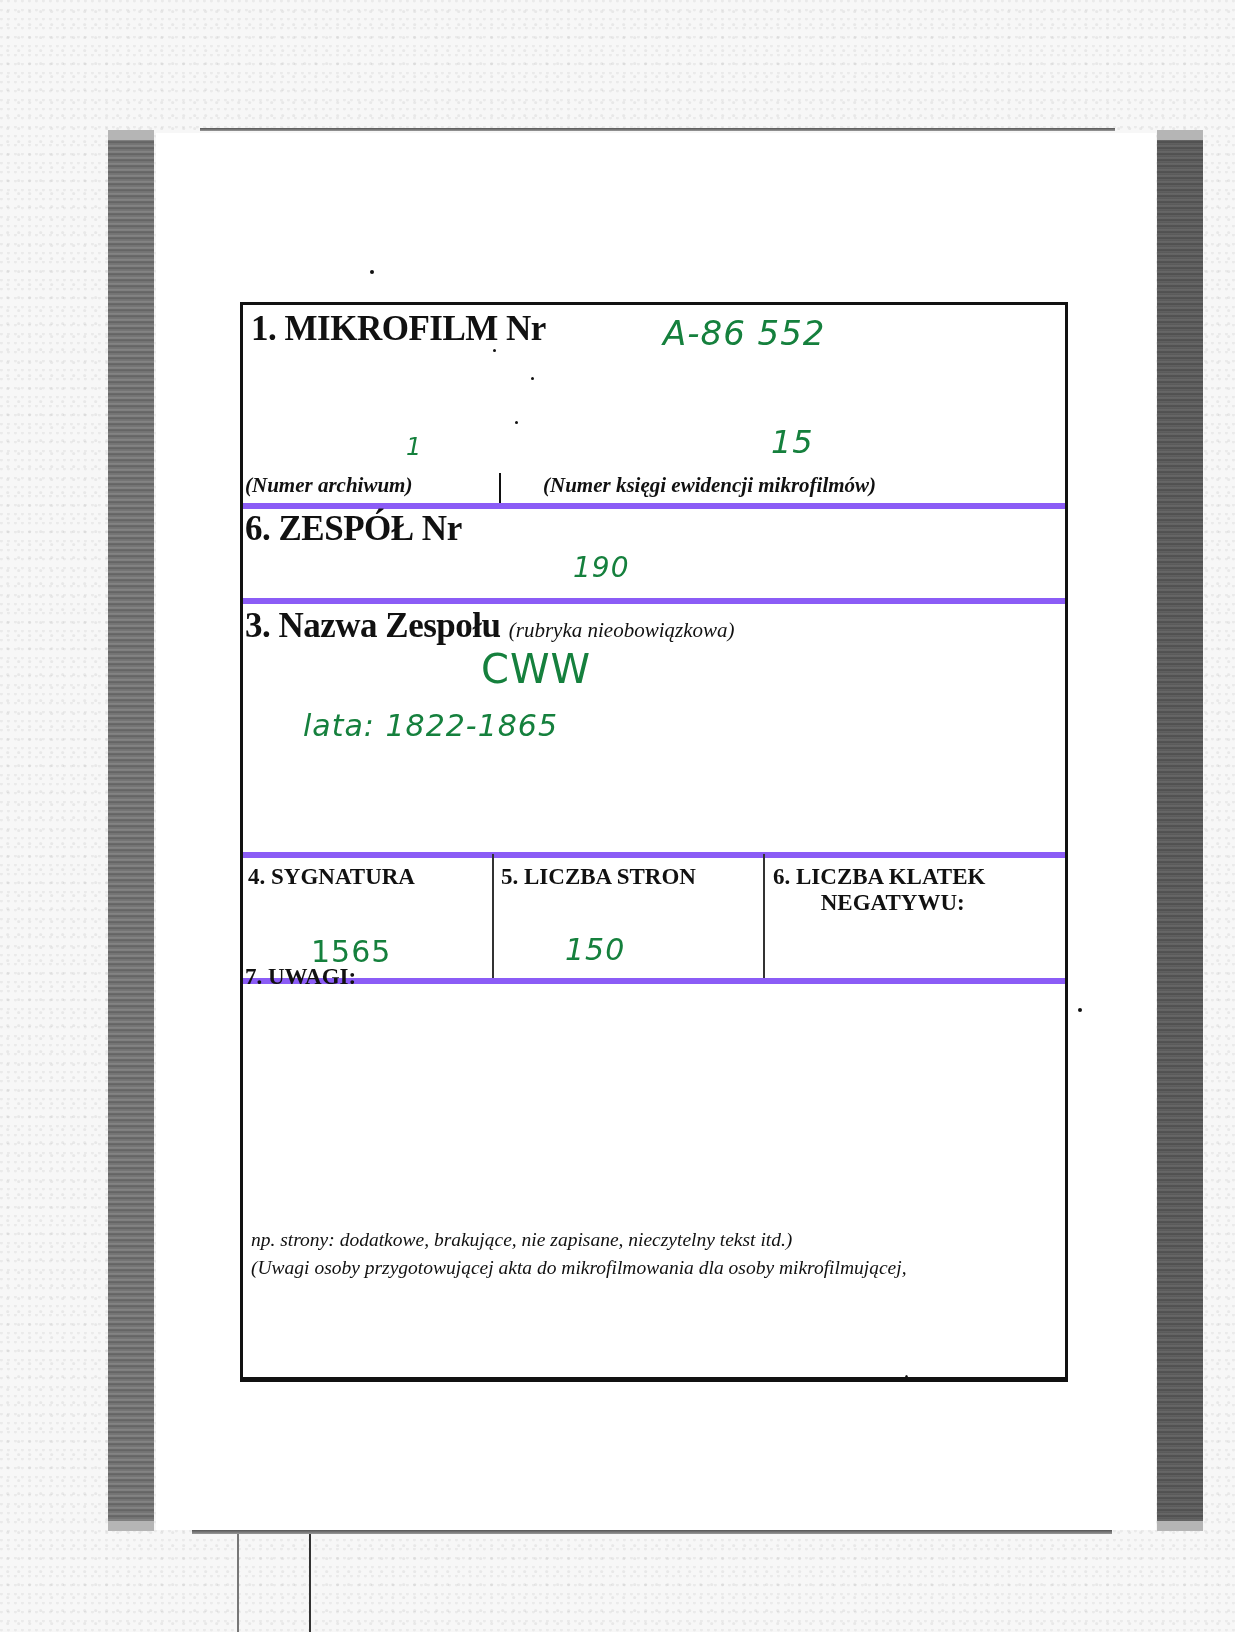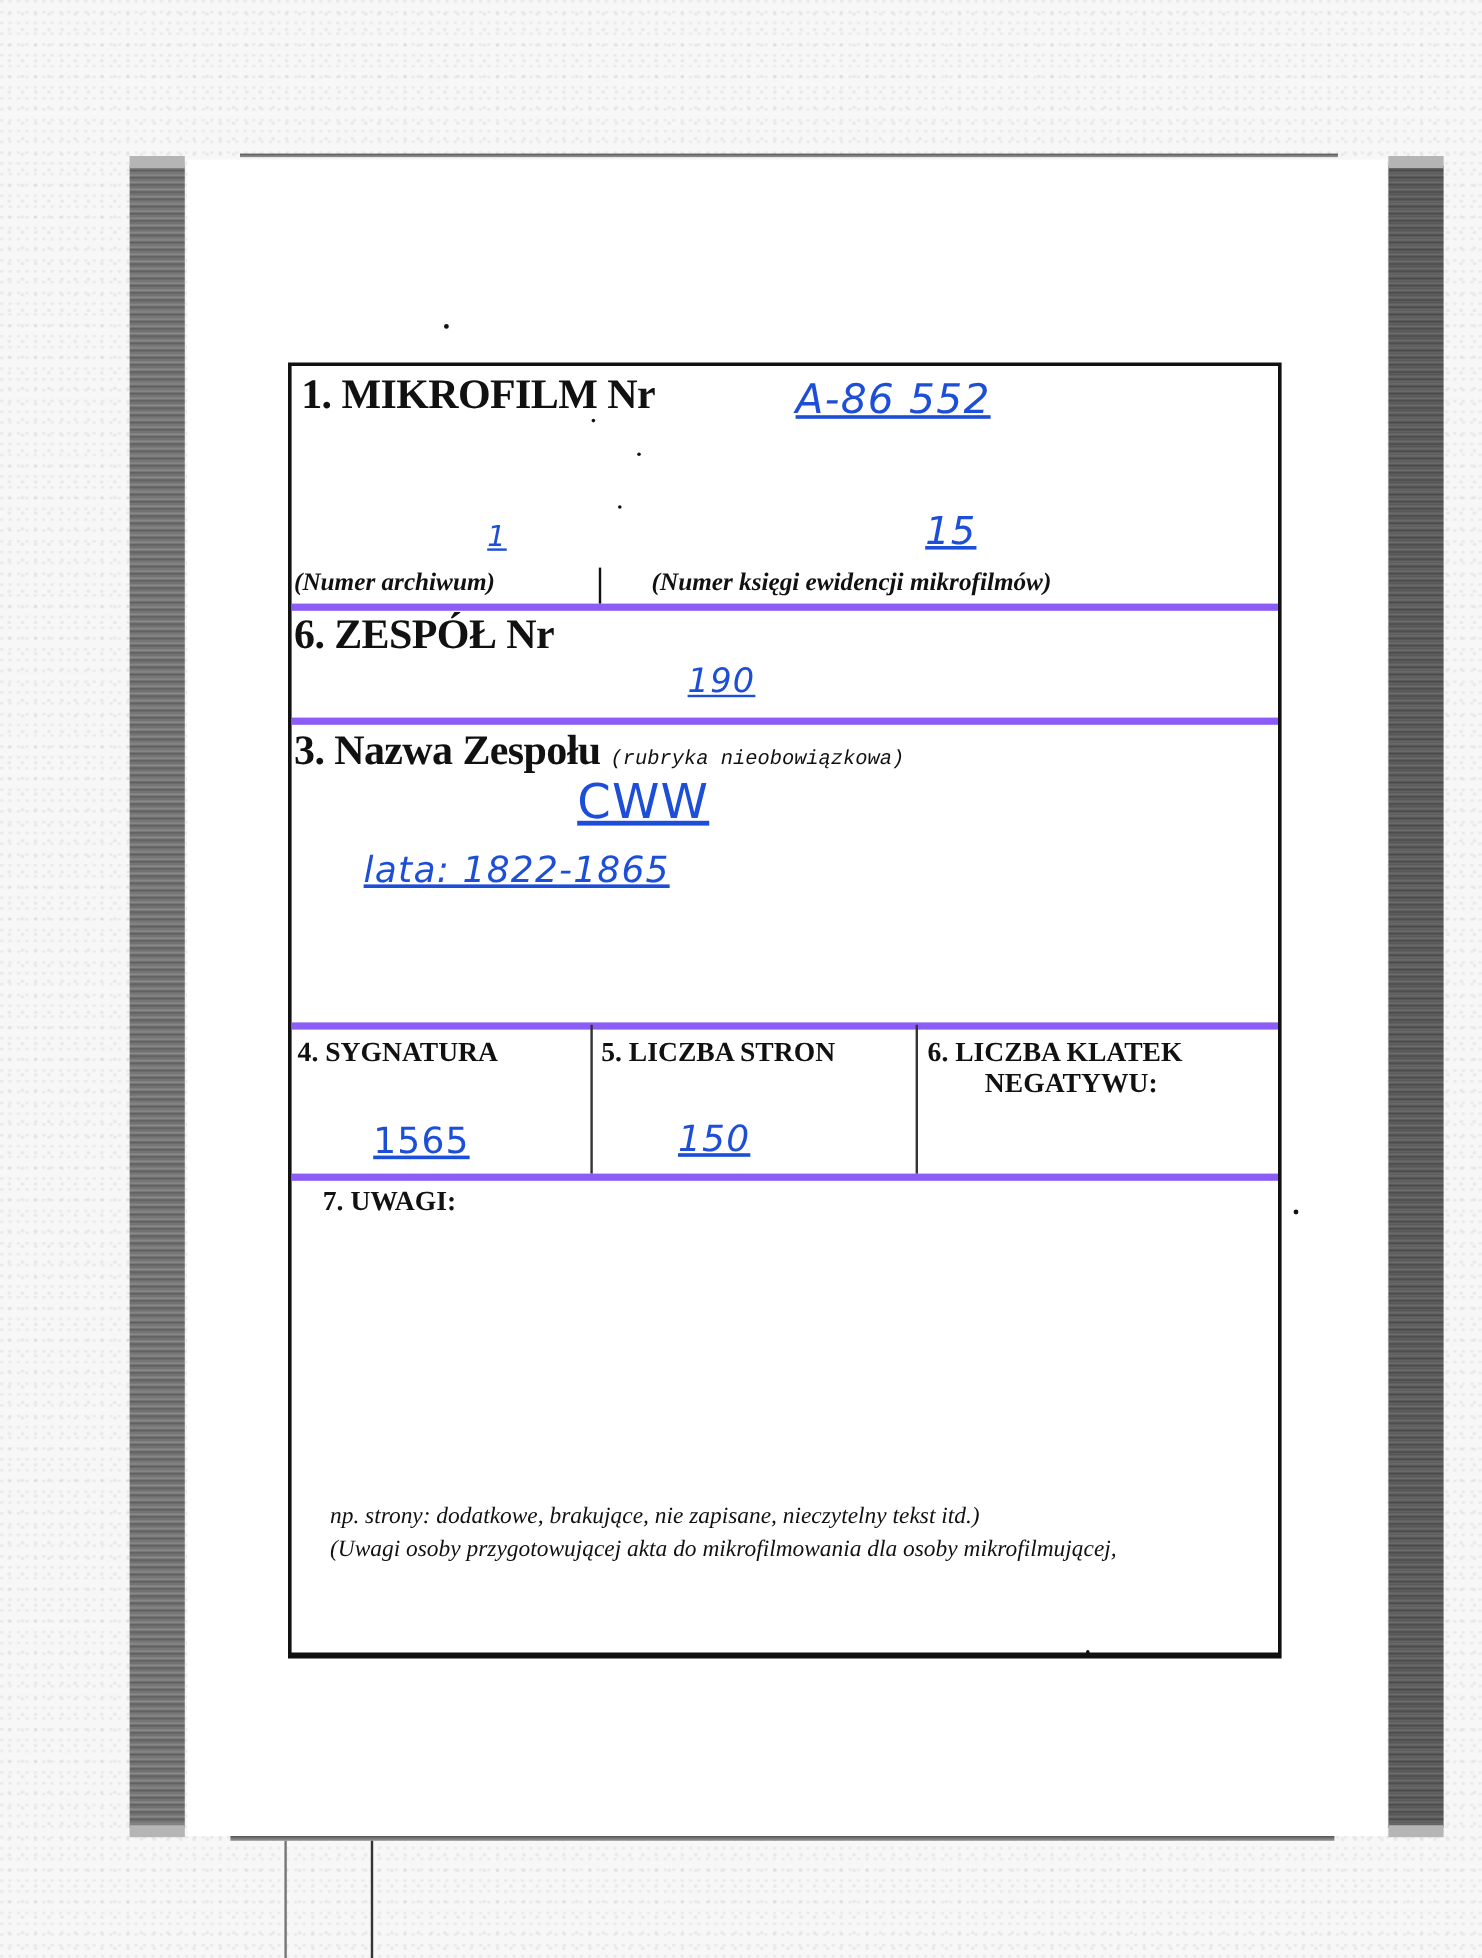--- a/index.html
+++ b/index.html
@@ -32,27 +32,27 @@
   .vline-bg { position: absolute; width: 2px; background: #777; }
   .form {
     position: absolute; left: 240px; top: 302px; width: 822px; height: 1072px;
     border: 3px solid #111; border-bottom-width: 5px; background: #fff;
   }
   .row { position: absolute; left: 0; right: 0; border-bottom: 6px solid #8b5cf6; }
   .r1 { top: 0; height: 198px; }
   .r2 { top: 200px; height: 93px; }
   .r3 { top: 295px; height: 252px; }
   .r4 { top: 549px; height: 124px; }
-  .r5 { top: 675px; bottom: 0; border-bottom: none; margin-left: 24px; }
+  .r5 { top: 651px; bottom: 0; border-bottom: none; }
   .big-label { position: absolute; font-weight: bold; font-size: 35px; letter-spacing: -0.5px; }
   .small-label { position: absolute; font-weight: bold; font-size: 23px; line-height: 26px; }
   .italic-caption { position: absolute; font-style: italic; font-weight: bold; font-size: 21px; }
   .hand {
     position: absolute; font-family: "DejaVu Sans", sans-serif; font-style: italic;
-    font-weight: normal; color: #1d4ed8; letter-spacing: 1px; text-decoration: underline;
+    font-weight: normal; color: #15803d; letter-spacing: 1px;
   }
   .mini-sep { position: absolute; left: 256px; top: 168px; width: 2px; height: 30px; background: #111; }
   .col-sep { position: absolute; top: 0; bottom: 0; width: 2px; background: #333; }
   .note { position: absolute; left: 8px; top: 567px; font-style: italic; font-size: 19.5px; line-height: 28px; }
   .speck { position: absolute; width: 4px; height: 4px; border-radius: 50%; background: #111; }
 </style>
 </head>
 <body>
 
 <div class="page"></div>
@@ -87,21 +87,21 @@
   </div>
 
   <div class="row r2">
     <div class="big-label" style="left:2px;top:4px;">6. ZESPÓŁ  Nr</div>
     <div class="hand" style="left:330px;top:46px;font-size:28px;">190</div>
   </div>
 
   <div class="row r3">
     <div class="big-label" style="left:2px;top:6px;">
       <span>3. Nazwa Zespołu</span>
-      <span style="font-weight:normal;font-style:italic;font-size:17px;letter-spacing:0;font-family:Liberation Mono, monospace;">(rubryka nieobowiązkowa)</span>
+      <span style="font-weight:normal;font-style:italic;font-size:21px;letter-spacing:0;">(rubryka nieobowiązkowa)</span>
     </div>
     <div class="hand" style="left:238px;top:46px;font-size:40px;font-style:normal;">CWW</div>
     <div class="hand" style="left:60px;top:108px;font-size:30px;">lata: 1822-1865</div>
   </div>
 
   <div class="row r4">
     <div class="col-sep" style="left:249px;"></div>
     <div class="col-sep" style="left:520px;"></div>
     <div class="small-label" style="left:5px;top:10px;">4. SYGNATURA</div>
     <div class="hand" style="left:68px;top:80px;font-size:30px;font-style:normal;">1565</div>

